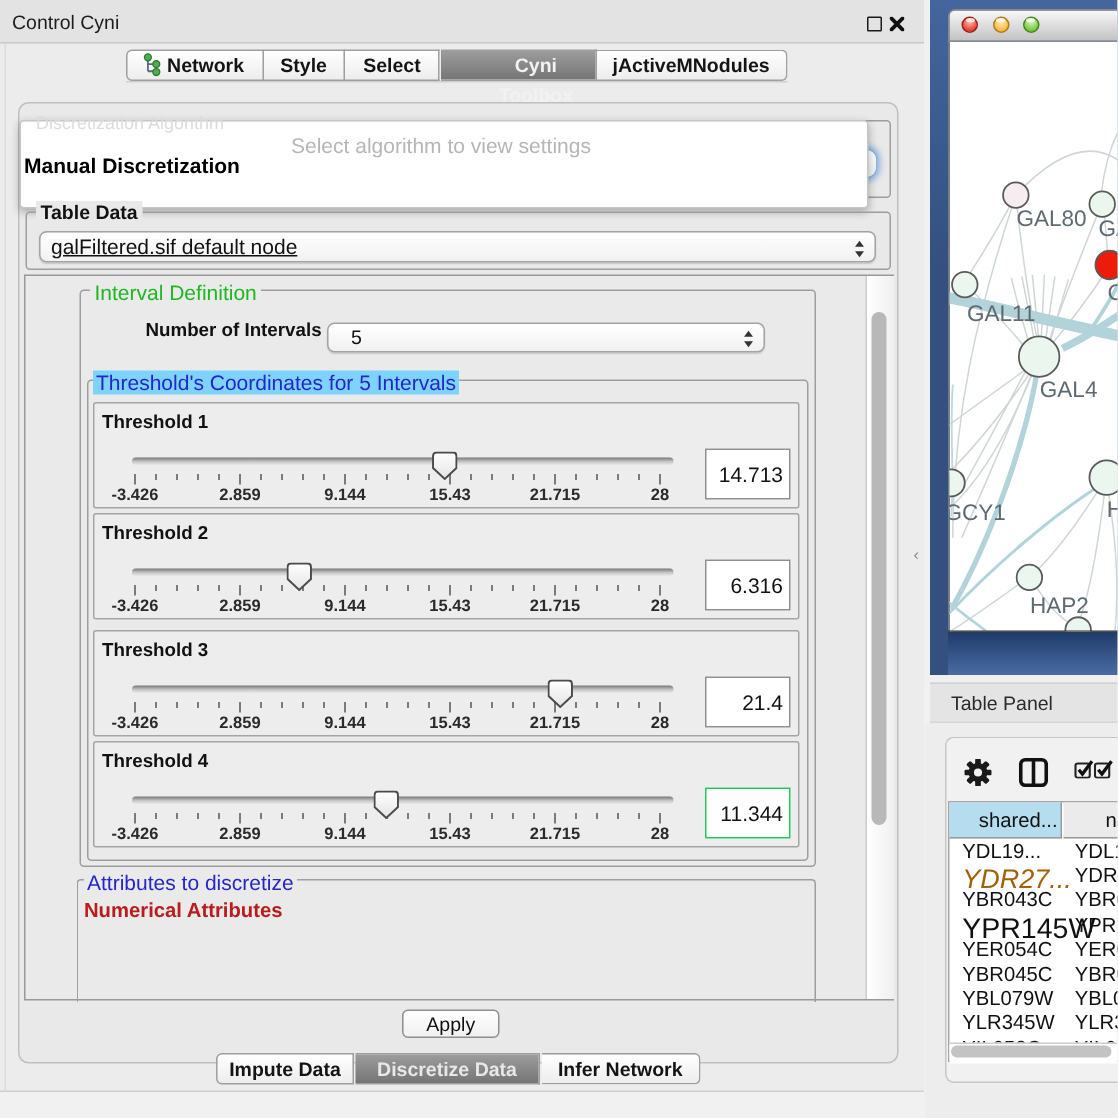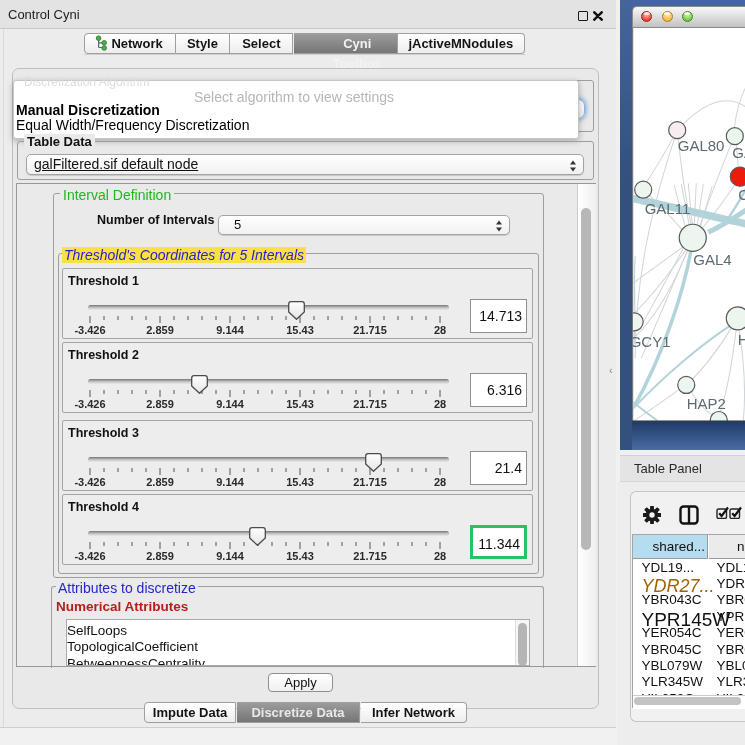--- a/index.html
+++ b/index.html
@@ -26,21 +26,20 @@
       <circle cx="9.2" cy="7.8" r="2.3" fill="#4caf50" stroke="#2e7d32" stroke-width="0.9"></circle>
       <circle cx="9.2" cy="13" r="2.3" fill="#4caf50" stroke="#2e7d32" stroke-width="0.9"></circle>
     </svg>
 <div style="position:absolute;left:12px;top:68px;width:585px;height:639px;background:#e9e9e9;border:1px solid #bfbfbf;border-radius:7px;"></div>
 <div style="position:absolute;left:17px;top:80px;width:575px;height:50px;border:1px solid #9e9e9e;border-radius:3px;"></div>
 <div style="position:absolute;left:520px;top:99px;width:65px;height:20px;background:linear-gradient(#ffffff,#f0f0f0);border:1.5px solid #8ab2dc;border-radius:7px;box-shadow:0 0 4px 1.5px rgba(100,155,215,0.75);box-sizing:border-box;"></div>
 <div style="position:absolute;left:13px;top:80px;width:564px;height:57px;background:#ffffff;border:1px solid #c6c6c6;border-radius:3px;box-shadow:0 2px 6px rgba(0,0,0,0.28);"></div>
 <div style="position:absolute;left:24px;top:75px;font-size:12px;color:#dcdcdc;">Discretization Algorithm</div>
 <div style="position:absolute;left:194px;top:89px;font-size:14px;color:#b6b6b6;">Select algorithm to view settings</div>
 <div style="position:absolute;left:16px;top:102px;font-size:14px;font-weight:bold;color:#000;">Manual Discretization</div>
-<div style="position:absolute;left:16px;top:117px;font-size:14px;color:#000;">Equal Width/Frequency Discretization</div>
 <div style="position:absolute;left:17px;top:141px;width:575px;height:37px;border:1px solid #9e9e9e;border-radius:3px;"></div>
 <div style="position:absolute;left:24px;top:134px;font-size:13px;font-weight:bold;color:#111;background:#e9e9e9;padding:0 3px;">Table Data</div>
 <div style="position:absolute;left:26px;top:154px;width:558px;height:21px;background:linear-gradient(#ffffff,#f1f1f1);border:1px solid #a3a3a3;border-radius:5px;box-sizing:border-box;box-shadow:0 1px 1px rgba(0,0,0,0.15);">
       <div style="position:absolute;left:7px;top:0;line-height:19px;font-size:14px;color:#111;text-decoration:underline;">galFiltered.sif default node</div>
       <svg style="position:absolute;right:6px;top:4.5px" width="8" height="12" viewBox="0 0 8 12">
         <path d="M4 0.5 L7 4.5 H1 Z" fill="#333"></path>
         <path d="M4 11.5 L7 7.5 H1 Z" fill="#333"></path>
       </svg>
     </div>
 <div style="position:absolute;left:16px;top:183px;width:580px;height:484px;background:#eaeaea;border:1px solid #989898;box-sizing:border-box;"></div>
@@ -50,21 +49,21 @@
 <div style="position:absolute;left:60px;top:187px;font-size:14px;color:#1db81d;background:#eaeaea;padding:0 3px;">Interval Definition</div>
 <div style="position:absolute;left:97px;top:213px;font-size:12.5px;font-weight:bold;color:#111;">Number of Intervals</div>
 <div style="position:absolute;left:218px;top:215px;width:292px;height:20px;background:linear-gradient(#ffffff,#f1f1f1);border:1px solid #a3a3a3;border-radius:5px;box-sizing:border-box;box-shadow:0 1px 1px rgba(0,0,0,0.15);">
       <div style="position:absolute;left:15px;top:0;line-height:18px;font-size:13px;color:#111;">5</div>
       <svg style="position:absolute;right:6px;top:4.0px" width="8" height="12" viewBox="0 0 8 12">
         <path d="M4 0.5 L7 4.5 H1 Z" fill="#333"></path>
         <path d="M4 11.5 L7 7.5 H1 Z" fill="#333"></path>
       </svg>
     </div>
 <div style="position:absolute;left:58px;top:253px;width:479px;height:319px;border:1px solid #9e9e9e;border-radius:3px;"></div>
-<div style="position:absolute;left:62px;top:247px;font-size:14px;color:#2525cc;background:#fde047;padding:0 2px;font-style:italic;">Threshold's Coordinates for 5 Intervals</div>
+<div style="position:absolute;left:62px;top:247px;font-size:14px;color:#2525cc;background:#7dd3fc;padding:0 2px;">Threshold's Coordinates for 5 Intervals</div>
 <div style="position:absolute;left:62px;top:268px;width:471px;height:71px;background:#ededed;border:1px solid #a5a5a5;border-radius:2px;box-sizing:border-box;"></div>
 <div style="position:absolute;left:68px;top:274px;font-size:12.5px;font-weight:bold;color:#111;">Threshold 1</div>
 <div style="position:absolute;left:88px;top:305px;width:361px;height:5px;border-radius:2.5px;background:linear-gradient(#767676,#c6c6c6 55%,#e9e9e9);"></div>
 <svg style="position:absolute;left:88px;top:316px" width="361" height="8" viewBox="0 0 361 8">
       <line x1="2" y1="0" x2="2" y2="7" stroke="#555" stroke-width="1"></line>
       <line x1="16" y1="0" x2="16" y2="4" stroke="#555" stroke-width="1"></line>
       <line x1="30" y1="0" x2="30" y2="4" stroke="#555" stroke-width="1"></line>
       <line x1="44" y1="0" x2="44" y2="4" stroke="#555" stroke-width="1"></line>
       <line x1="58" y1="0" x2="58" y2="4" stroke="#555" stroke-width="1"></line>
       <line x1="72" y1="0" x2="72" y2="7" stroke="#555" stroke-width="1"></line>
@@ -238,31 +237,24 @@
 <div style="position:absolute;left:415px;top:550px;width:50px;text-align:center;font-size:11px;font-weight:bold;color:#2a2a2a;">28</div>
 <svg style="position:absolute;left:249.2px;top:527px" width="17" height="19" viewBox="0 0 17 19">
       <defs>
         <linearGradient id="g494" x1="0" y1="0" x2="0" y2="1">
           <stop offset="0" stop-color="#ffffff"></stop>
           <stop offset="1" stop-color="#e4e4e4"></stop>
         </linearGradient>
       </defs>
       <path d="M3 0.7 H14 Q16.3 0.7 16.3 3 V11 L8.5 18.3 L0.7 11 V3 Q0.7 0.7 3 0.7 Z" fill="url(#g494)" stroke="#4a4a4a" stroke-width="1.3"></path>
     </svg>
-<div style="position:absolute;left:470px;top:525px;width:57px;height:34px;background:#ffffff;border:3px solid #22c55e;box-sizing:border-box;font-size:14px;color:#111;text-align:right;line-height:32px;padding-right:4px;">11.344</div>
+<div style="position:absolute;left:470px;top:525px;width:57px;height:34px;background:#ffffff;border:1px solid #22c55e;box-sizing:border-box;font-size:14px;color:#111;text-align:right;line-height:32px;padding-right:4px;">11.344</div>
 <div style="position:absolute;left:51px;top:586px;width:491px;height:81px;border:1px solid #9e9e9e;border-top-left-radius:3px;border-top-right-radius:3px;border-bottom:none;"></div>
 <div style="position:absolute;left:56px;top:580px;font-size:14px;color:#2525cc;background:#eaeaea;padding:0 2px;">Attributes to discretize</div>
 <div style="position:absolute;left:56px;top:599px;font-size:13.5px;font-weight:bold;color:#b91c1c;">Numerical Attributes</div>
-<div style="position:absolute;left:66px;top:619px;width:464px;height:47px;background:#ffffff;border:1px solid #aaaaaa;box-sizing:border-box;overflow:hidden;">
-      <div style="position:absolute;left:0px;top:2.5px;font-size:13.5px;color:#111;">SelfLoops</div>
-      <div style="position:absolute;left:0px;top:19px;font-size:13.5px;color:#111;">TopologicalCoefficient</div>
-      <div style="position:absolute;left:0px;top:35.5px;font-size:13.5px;color:#111;">BetweennessCentrality</div>
-      <div style="position:absolute;right:0;top:0;width:13px;height:47px;background:#f6f6f6;border-left:1px solid #ddd;"></div>
-      <div style="position:absolute;right:2px;top:3px;width:9px;height:43px;background:#b5b5b5;border-radius:4.5px;"></div>
-    </div>
 <div style="position:absolute;left:268px;top:673px;width:65px;height:19px;background:linear-gradient(#ffffff,#f0f0f0);border:1px solid #8f8f8f;border-radius:4px;font-size:13px;color:#111;text-align:center;line-height:18px;box-sizing:border-box;">Apply</div>
 <div style="position:absolute;left:144px;top:702px;width:92px;height:21px;background:linear-gradient(#ffffff,#ededed);border-radius:4px 0 0 4px;border:1px solid #9f9f9f;border-left:1px solid #9f9f9f;box-sizing:border-box;color:#141414;font-size:13px;font-weight:bold;text-align:center;line-height:19px;">Impute Data</div>
 <div style="position:absolute;left:237px;top:702px;width:123px;height:21px;background:linear-gradient(#9c9c9c,#757575);border:1px solid #9f9f9f;border-left:none;box-sizing:border-box;color:#e8e8e8;font-size:13px;font-weight:bold;text-align:center;line-height:19px;">Discretize Data</div>
 <div style="position:absolute;left:361px;top:702px;width:106px;height:21px;background:linear-gradient(#ffffff,#ededed);border-radius:0 4px 4px 0;border:1px solid #9f9f9f;border-left:none;box-sizing:border-box;color:#141414;font-size:13px;font-weight:bold;text-align:center;line-height:19px;">Infer Network</div>
 <div style="position:absolute;left:0;top:727px;width:616px;height:1px;background:#cfcfcf;"></div>
 <div style="position:absolute;left:0;top:728px;width:620px;height:17px;background:#f1f1f1;"></div>
 <div style="position:absolute;left:609px;top:364px;font-size:11px;color:#8a8a8a;">‹</div>
 <div style="position:absolute;left:616px;top:0;width:129px;height:455px;background:#f0f0f0;"></div>
 <div style="position:absolute;left:617px;top:482px;width:128px;height:263px;background:#ededed;"></div>
 <div style="position:absolute;left:620px;top:0;width:125px;height:450px;background:#44659d;"></div>

